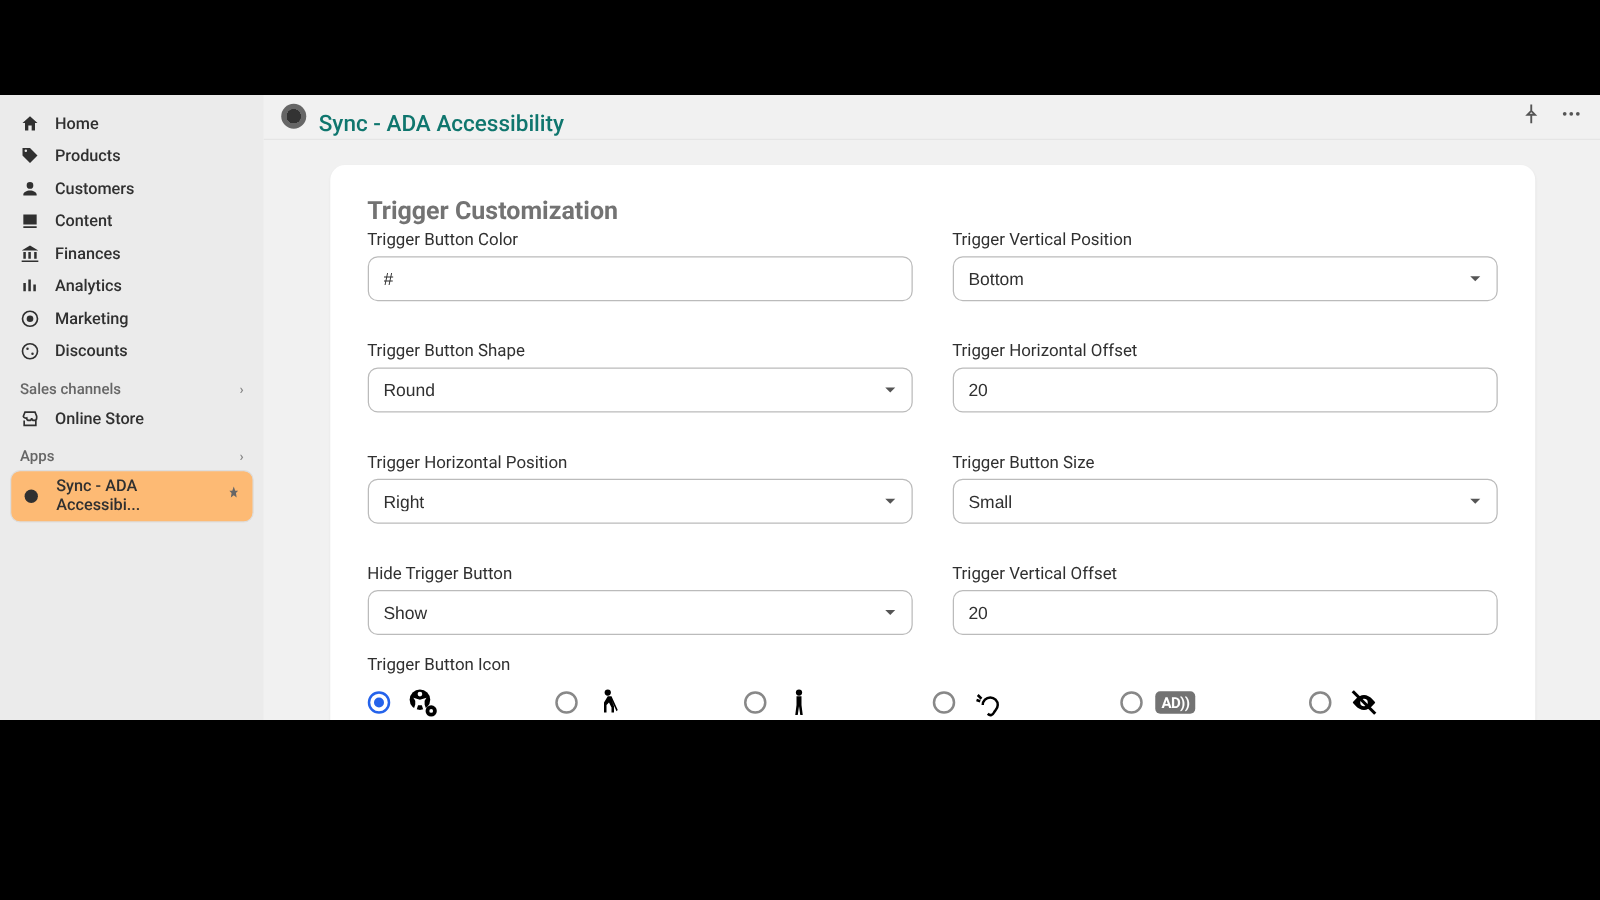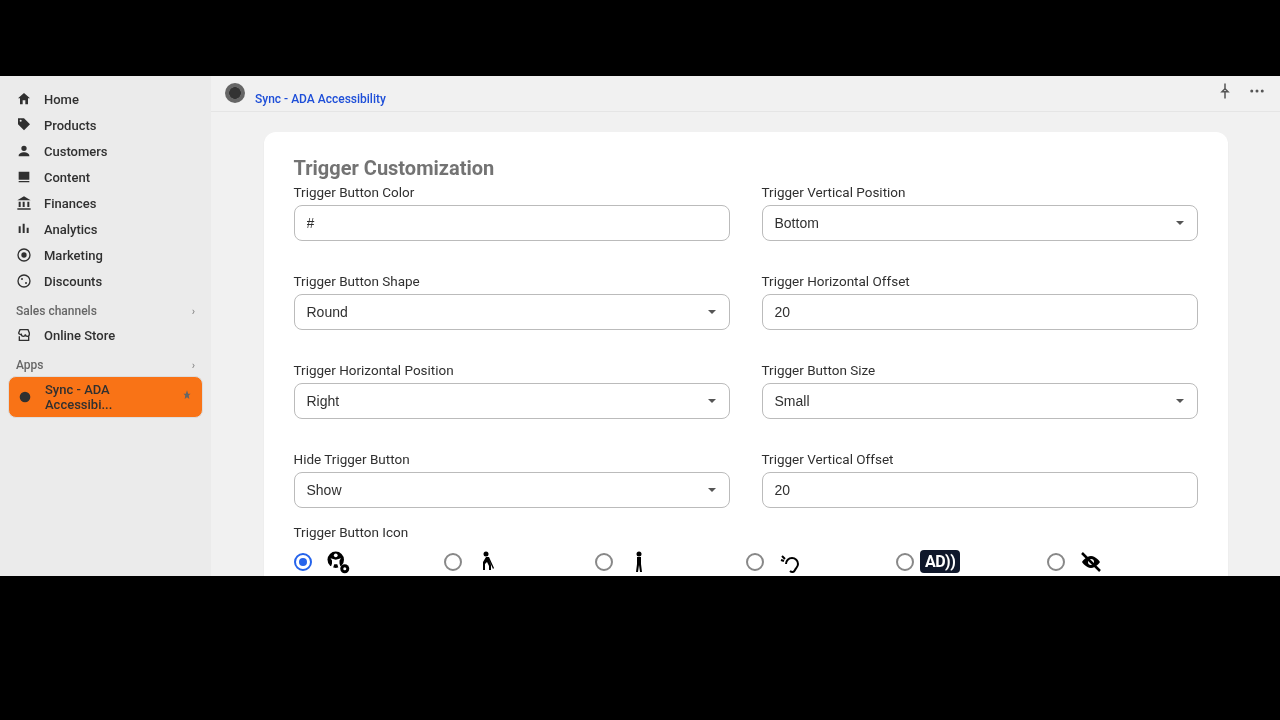--- a/index.html
+++ b/index.html
@@ -2,48 +2,48 @@
 <html><head>
 <meta charset="utf-8">
 <style>
 * { margin: 0; padding: 0; box-sizing: border-box; }
 body { font-family: -apple-system, BlinkMacSystemFont, "Segoe UI", Roboto, sans-serif; background: #000; width: 1280px; height: 720px; overflow: hidden; }
 .app-shell { background: #f1f1f1; height: 500px; margin-top: 76px; display: flex; }
 .sidebar { width: 211px; background: #ebebeb; padding: 10px 8px; display: flex; flex-direction: column; }
 .nav-item { display: flex; align-items: center; gap: 12px; padding: 5px 8px; border-radius: 8px; cursor: pointer; font-size: 13px; font-weight: 500; color: #303030; }
 .nav-item .ico { width: 16px; height: 16px; display: flex; align-items: center; justify-content: center; }
 .nav-section { font-size: 12px; color: #666; font-weight: 500; padding: 10px 8px 4px; display: flex; align-items: center; justify-content: space-between; }
-.nav-item.pinned { background: #f97316; border: 1px solid #ddd; }
+.nav-item.pinned { background: #fdba74; border: 1px solid #ddd; }
 .pin-ico { margin-left: auto; color: #666; }
 .chev { color: #888; font-size: 11px; }
 .main { flex: 1; background: #f1f1f1; display: flex; flex-direction: column; }
 .topbar { height: 48px; display: flex; align-items: center; padding: 0 14px; gap: 10px; border-bottom: 1px solid #e5e5e5; }
 .app-icon { width: 20px; height: 20px; background: radial-gradient(circle, #333 40%, #666 41%); border-radius: 50%; }
-.topbar-title { font-size: 12px; font-weight: 500; color: #1d4ed8; margin-top: 12px; }
+.topbar-title { font-size: 18px; font-weight: 500; color: #0f766e; margin-top: 12px; }
 .topbar-actions { margin-left: auto; display: flex; gap: 14px; color: #555; }
 .content { padding: 20px 32px; overflow-y: auto; }
 .card { background: #fff; border-radius: 12px; padding: 24px 30px 28px; box-shadow: 0 1px 2px rgba(0,0,0,.05); max-width: 964px; margin: 0 auto; }
 .card h2 { font-size: 20px; font-weight: 700; color: #737373; margin-bottom: 4px; }
 .form-grid { display: grid; grid-template-columns: 1fr 1fr; column-gap: 28px; row-gap: 14px; gap: 32px; }
 .field label { font-size: 13.5px; color: #303030; display: block; margin-bottom: 5px; }
 .control { width: 100%; height: 36px; border: 1px solid #bbb; border-radius: 8px; padding: 0 12px; font-size: 14px; background: #fff; color: #303030; position: relative; }
 .select-wrap { position: relative; }
 .select-wrap::after { content: ""; position: absolute; right: 14px; top: 50%; transform: translateY(-50%); width: 0; height: 0; border-left: 4px solid transparent; border-right: 4px solid transparent; border-top: 4px solid #555; }
 .select-wrap::before { content: ""; position: absolute; right: 14px; top: 50%; transform: translateY(-9px); width: 0; height: 0; border-left: 4px solid transparent; border-right: 4px solid transparent; border-bottom: 4px solid #555; }
 .select-wrap .control { appearance: none; -webkit-appearance: none; padding-right: 32px; }
 .icon-section { margin-top: 16px; }
 .icon-section > label { font-size: 13.5px; color: #303030; display: block; margin-bottom: 8px; }
 .icon-grid { display: grid; grid-template-columns: repeat(6, 1fr); row-gap: 24px; }
 .icon-opt { display: flex; align-items: center; gap: 12px; }
 .radio { width: 18px; height: 18px; border: 2px solid #888; border-radius: 50%; position: relative; cursor: pointer; flex-shrink: 0; }
 .radio.checked { border-color: #2563eb; }
 .radio.checked::after { content: ""; position: absolute; inset: 3px; border-radius: 50%; background: #2563eb; }
 .icon-glyph { width: 28px; height: 28px; display: flex; align-items: center; justify-content: center; font-weight: 700; font-size: 14px; color: #000; }
 .icon-glyph svg { width: 24px; height: 24px; fill: #000; }
-.badge-ad { background: #0f172a; color: #fff; border-radius: 4px; padding: 2px 5px; font-size: 16px; font-weight: 700; letter-spacing: -0.5px; }
+.badge-ad { background: #737373; color: #fff; border-radius: 4px; padding: 2px 5px; font-size: 12px; font-weight: 700; letter-spacing: -0.5px; }
 </style>
 </head>
 <body>
 
 <div class="app-shell">
   <aside class="sidebar">
     <div class="nav-item">
         <span class="ico">
           <svg viewBox="0 0 24 24" width="16" height="16">
             <path fill="#303030" d="M12 3l9 8h-3v9h-4v-6h-4v6H6v-9H3z"></path>

